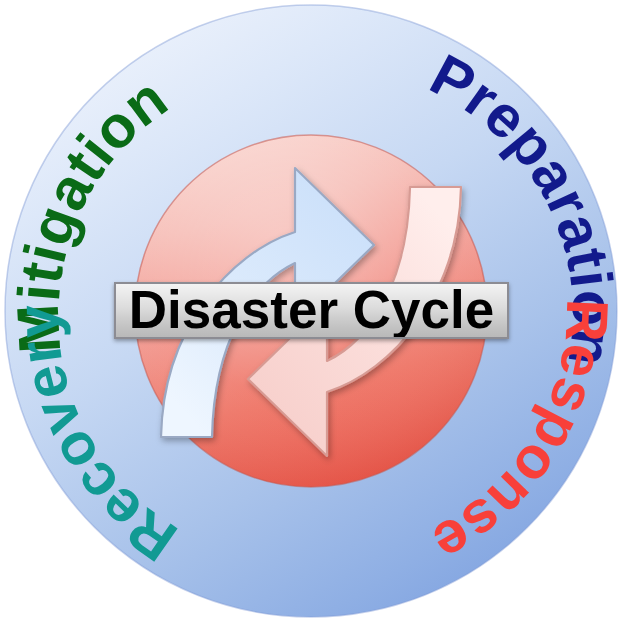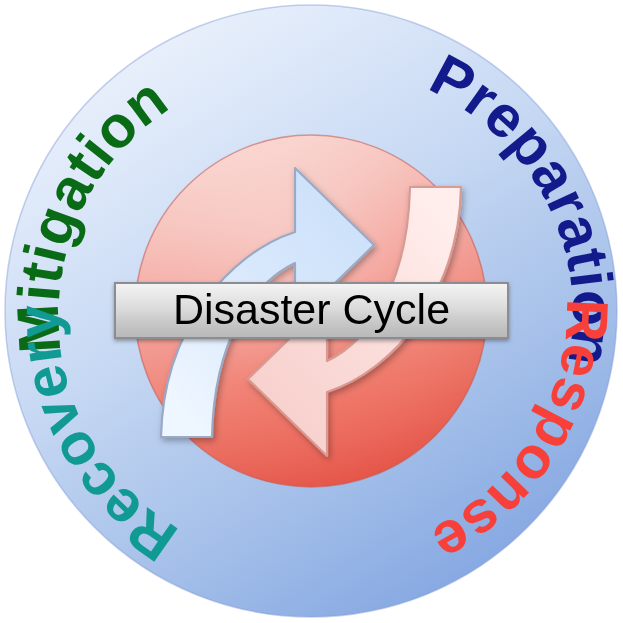--- a/index.html
+++ b/index.html
@@ -49,22 +49,22 @@
         #c2c2c2 82%,
         #b9b9b9 100%);
     box-shadow: 0 2px 4px rgba(0,0,0,0.35);
     display: flex;
     align-items: center;
     justify-content: center;
     overflow: hidden;
   }
   #center-label-text {
     font-family: "Liberation Sans", sans-serif;
-    font-weight: normal;
-    font-size: 43px;
+    font-weight: bold;
+    font-size: 53px;
     line-height: 1;
     color: #000000;
     white-space: nowrap;
     letter-spacing: 0px;
     padding-bottom: 2px;
   }
 </style>
 </head>
 <body>
 

